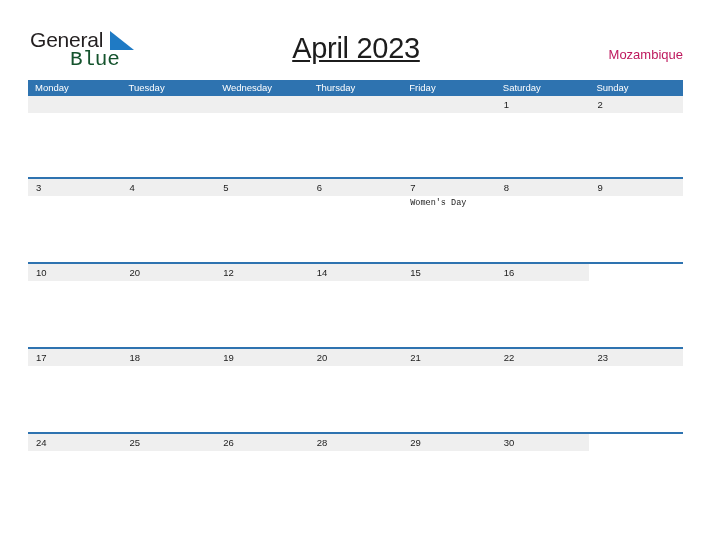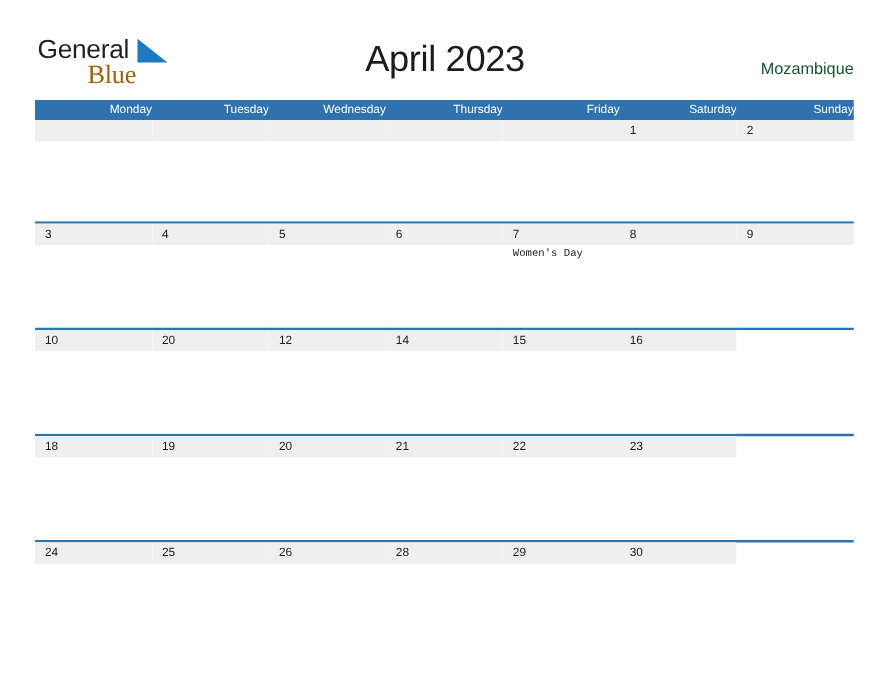--- a/index.html
+++ b/index.html
@@ -49,61 +49,61 @@
     left: 78px;
     top: 2px;
     width: 28px;
     height: 20px;
   }
   .logo-blue {
     position: absolute;
     left: 40px;
     top: 20px;
     font-size: 21px;
-    color: #a16207;
+    color: #14532d;
     letter-spacing: -0.2px;
-    font-family: Liberation Serif, serif;
+    font-family: Liberation Mono, monospace;
   }
 
   .cal-title {
     position: absolute;
     left: 0;
     top: 32px;
     width: 712px;
     text-align: center;
     font-size: 29px;
     color: #1c1c1c;
     letter-spacing: -0.3px;
     font-family: "Liberation Sans", sans-serif;
+    text-decoration: underline;
   }
 
   .cal-country {
     position: absolute;
     right: 29px;
     top: 47px;
     font-size: 13px;
-    color: #14532d;
+    color: #be185d;
     text-align: right;
     font-family: "Liberation Sans", sans-serif;
   }
 
   
   .calendar {
     position: absolute;
     left: 28px;
     top: 80px;
     width: 655px;
   }
 
   .weekday-row {
     display: flex;
     width: 655px;
     height: 16px;
     background: #2e73b0;
-    text-align: right;
   }
   .weekday-cell {
     width: 93.571px;
     height: 16px;
     box-sizing: border-box;
     padding-left: 7px;
     color: #ffffff;
     font-size: 9.5px;
     line-height: 16px;
     font-family: "Liberation Sans", sans-serif;
@@ -273,20 +273,24 @@
       <div class="day-events"></div>
     </div>
     <div class="day-cell">
       <div class="day-band">16</div>
       <div class="day-events"></div>
     </div>
   </div>
 
   <div class="week-row with-rule">
     <div class="day-cell">
+      <div class="day-band">17</div>
+      <div class="day-events"></div>
+    </div>
+    <div class="day-cell">
       <div class="day-band">18</div>
       <div class="day-events"></div>
     </div>
     <div class="day-cell">
       <div class="day-band">19</div>
       <div class="day-events"></div>
     </div>
     <div class="day-cell">
       <div class="day-band">20</div>
       <div class="day-events"></div>

